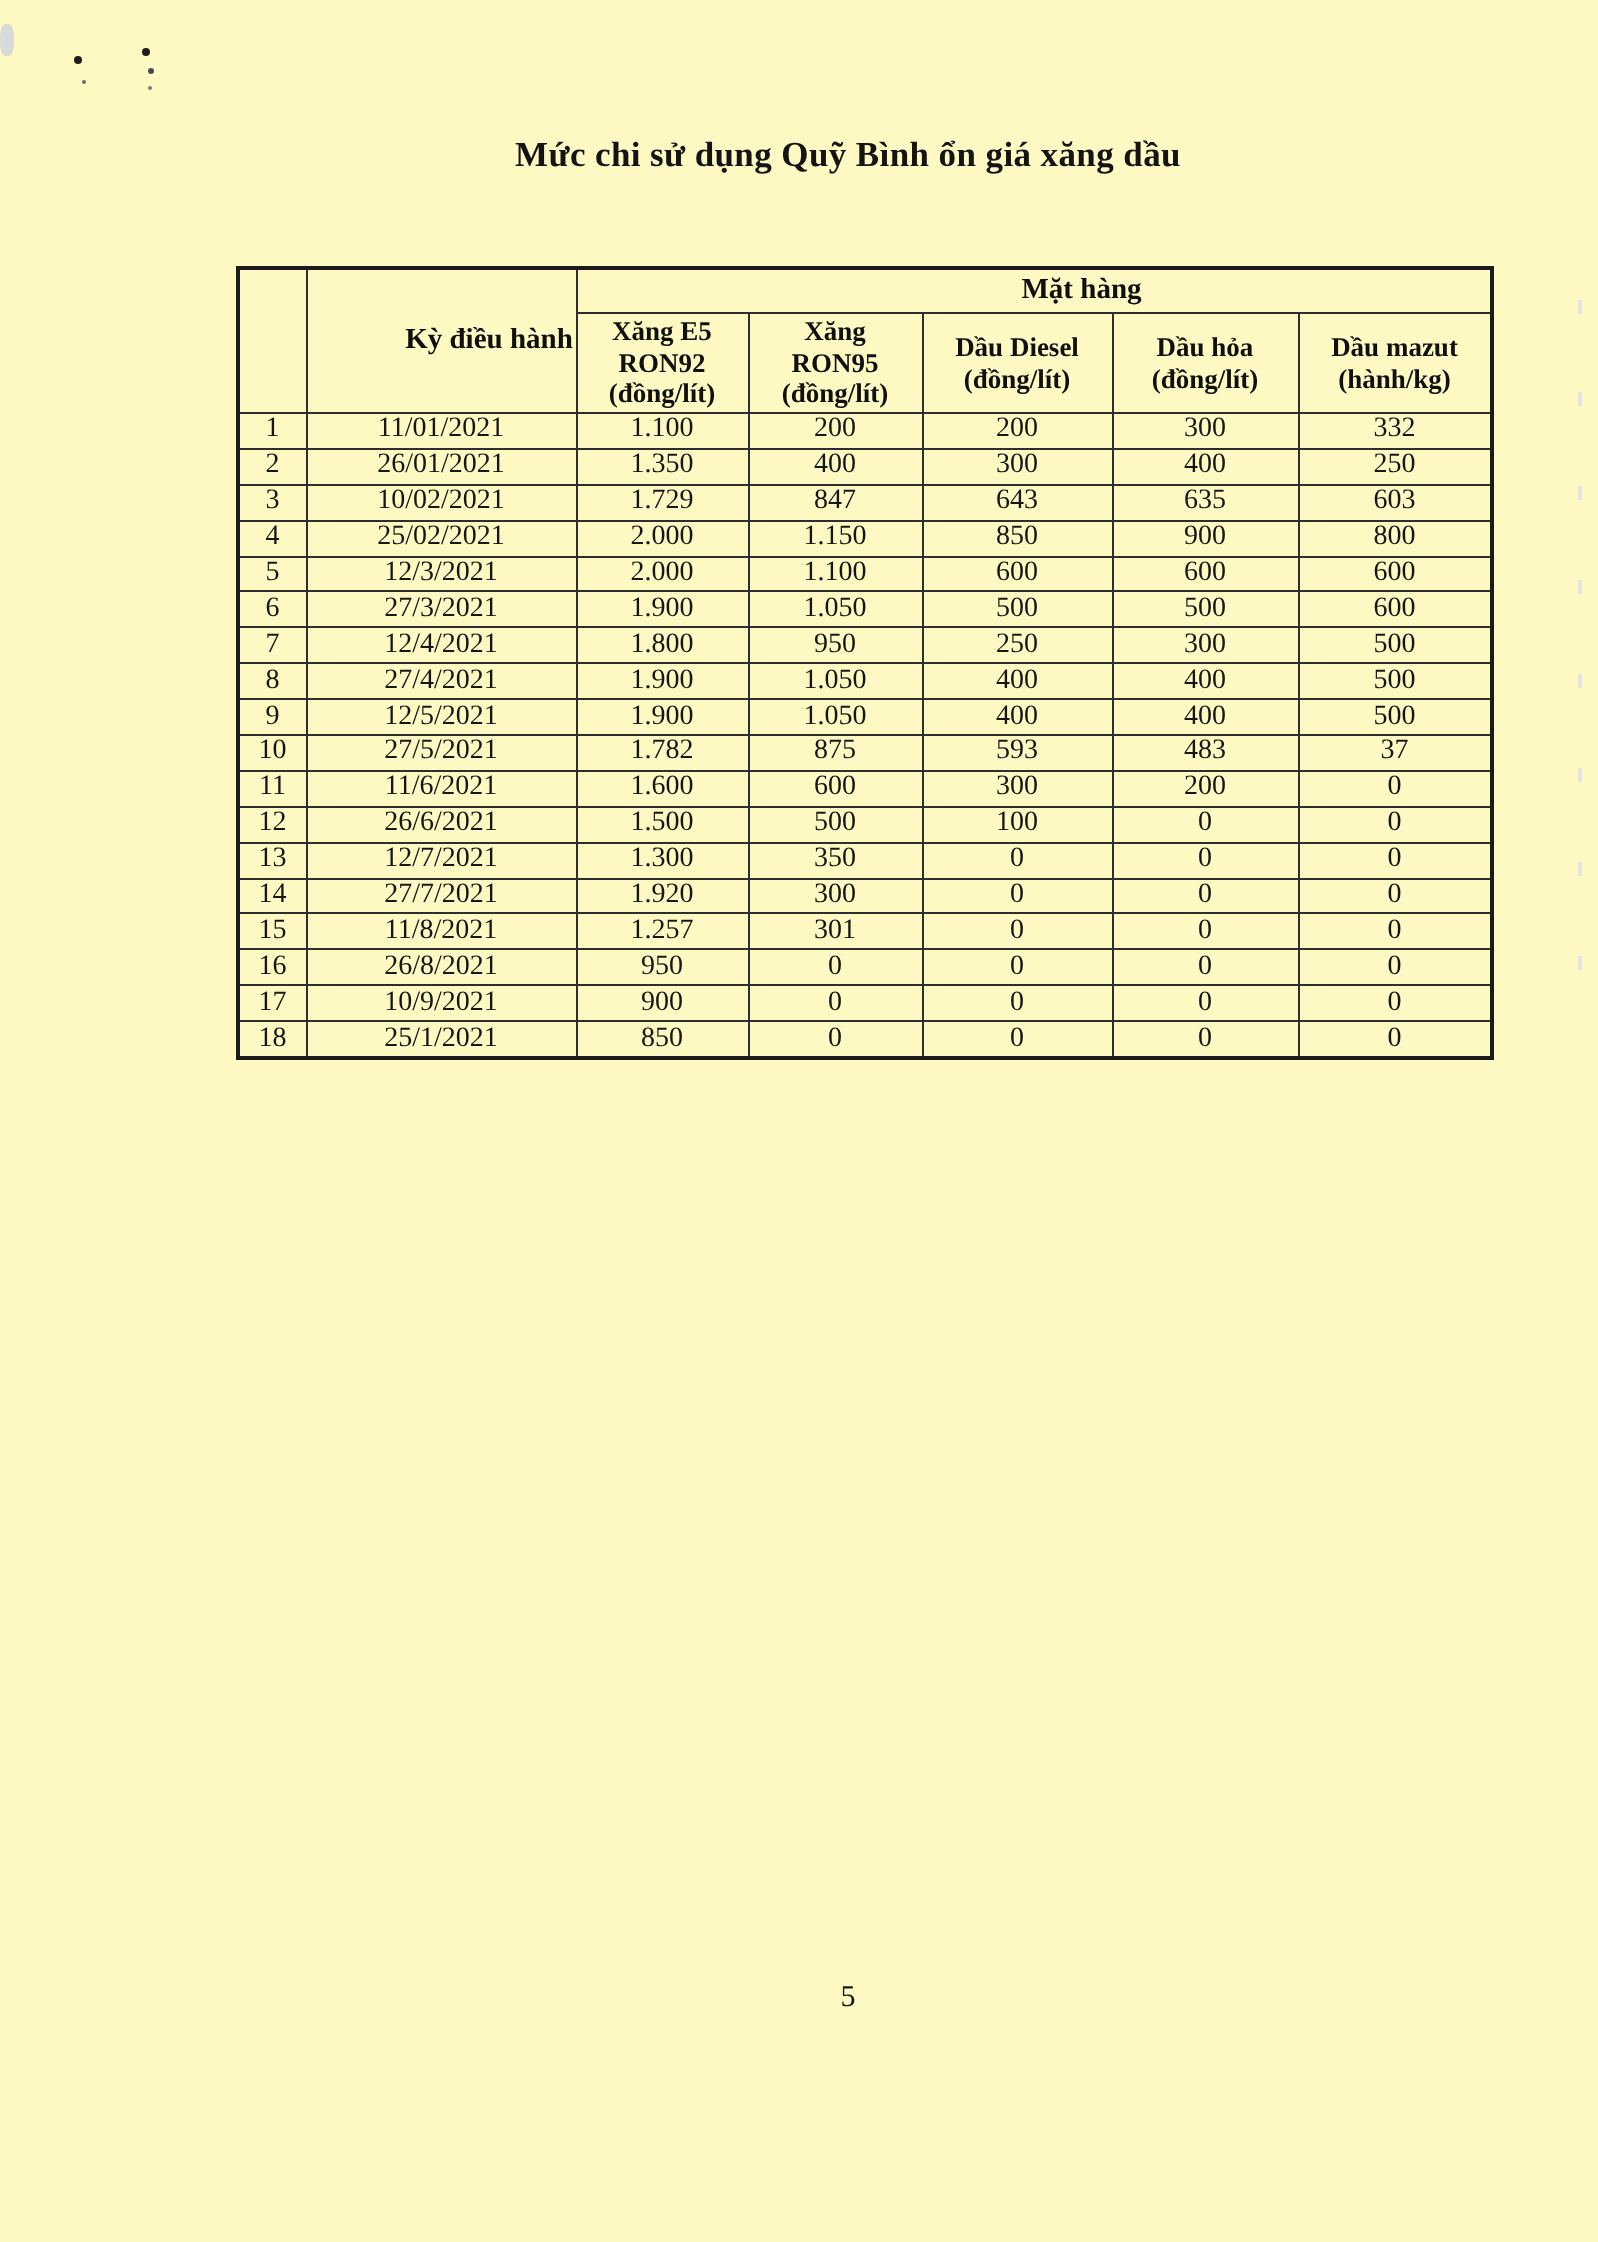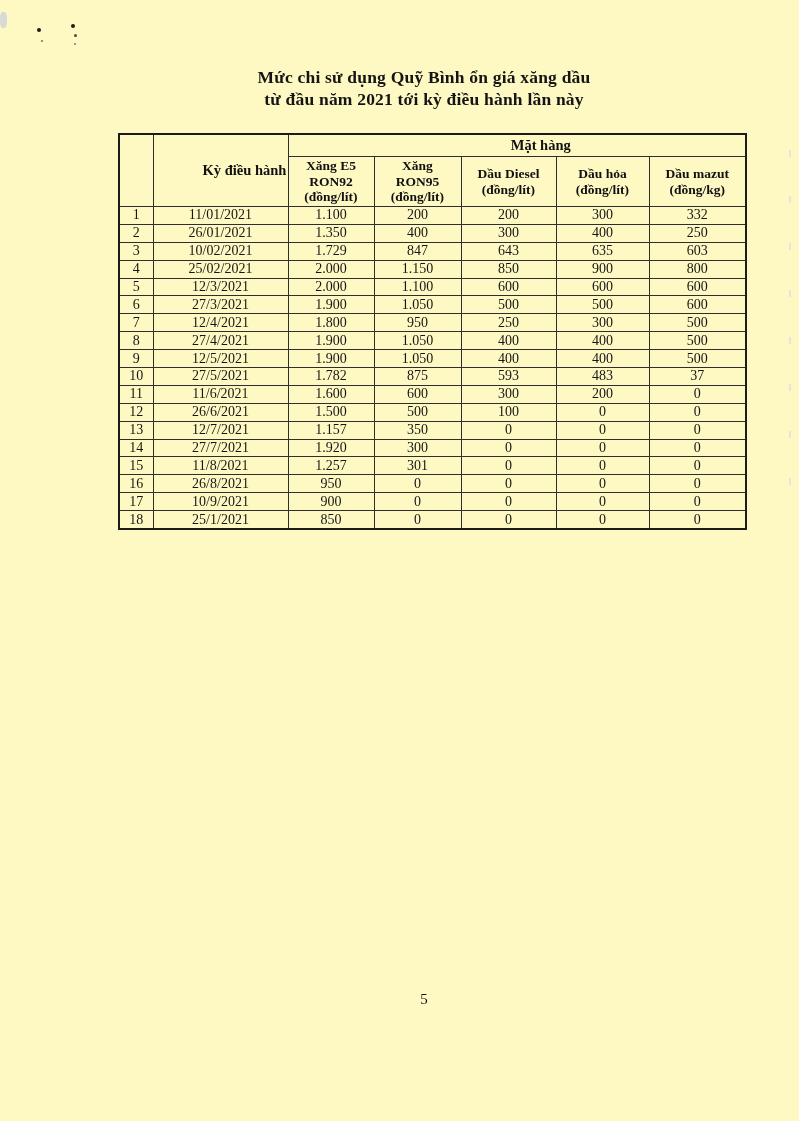--- a/index.html
+++ b/index.html
@@ -116,21 +116,20 @@
   <span class="edge-dash" style="left:789px; top:196px;"></span>
   <span class="edge-dash" style="left:789px; top:243px;"></span>
   <span class="edge-dash" style="left:789px; top:290px;"></span>
   <span class="edge-dash" style="left:789px; top:337px;"></span>
   <span class="edge-dash" style="left:789px; top:384px;"></span>
   <span class="edge-dash" style="left:789px; top:431px;"></span>
   <span class="edge-dash" style="left:789px; top:478px;"></span>
 
   <div class="title">
     <span>Mức chi sử dụng Quỹ Bình ổn giá xăng dầu</span><br>
-    <span>từ đầu năm 2021 tới kỳ điều hành lần này</span>
   </div>
 
   <table class="fund-table">
     <colgroup>
       <col style="width:34px">
       <col style="width:135px">
       <col style="width:86px">
       <col style="width:87px">
       <col style="width:95px">
       <col style="width:93px">
@@ -147,21 +146,21 @@
 RON92
 (đồng/lít)</th>
           <th>Xăng
 RON95
 (đồng/lít)</th>
           <th>Dầu Diesel
 (đồng/lít)</th>
           <th>Dầu hỏa
 (đồng/lít)</th>
           <th>Dầu mazut
-(đồng/kg)</th>
+(hành/kg)</th>
         </tr>
     </thead>
     <tbody id="table-body">
         <tr>
           <td>1</td>
           <td>11/01/2021</td>
           <td>1.100</td>
           <td>200</td>
           <td>200</td>
           <td>300</td>
@@ -262,21 +261,21 @@
           <td>26/6/2021</td>
           <td>1.500</td>
           <td>500</td>
           <td>100</td>
           <td>0</td>
           <td>0</td>
         </tr>
         <tr>
           <td>13</td>
           <td>12/7/2021</td>
-          <td>1.157</td>
+          <td>1.300</td>
           <td>350</td>
           <td>0</td>
           <td>0</td>
           <td>0</td>
         </tr>
         <tr>
           <td>14</td>
           <td>27/7/2021</td>
           <td>1.920</td>
           <td>300</td>

